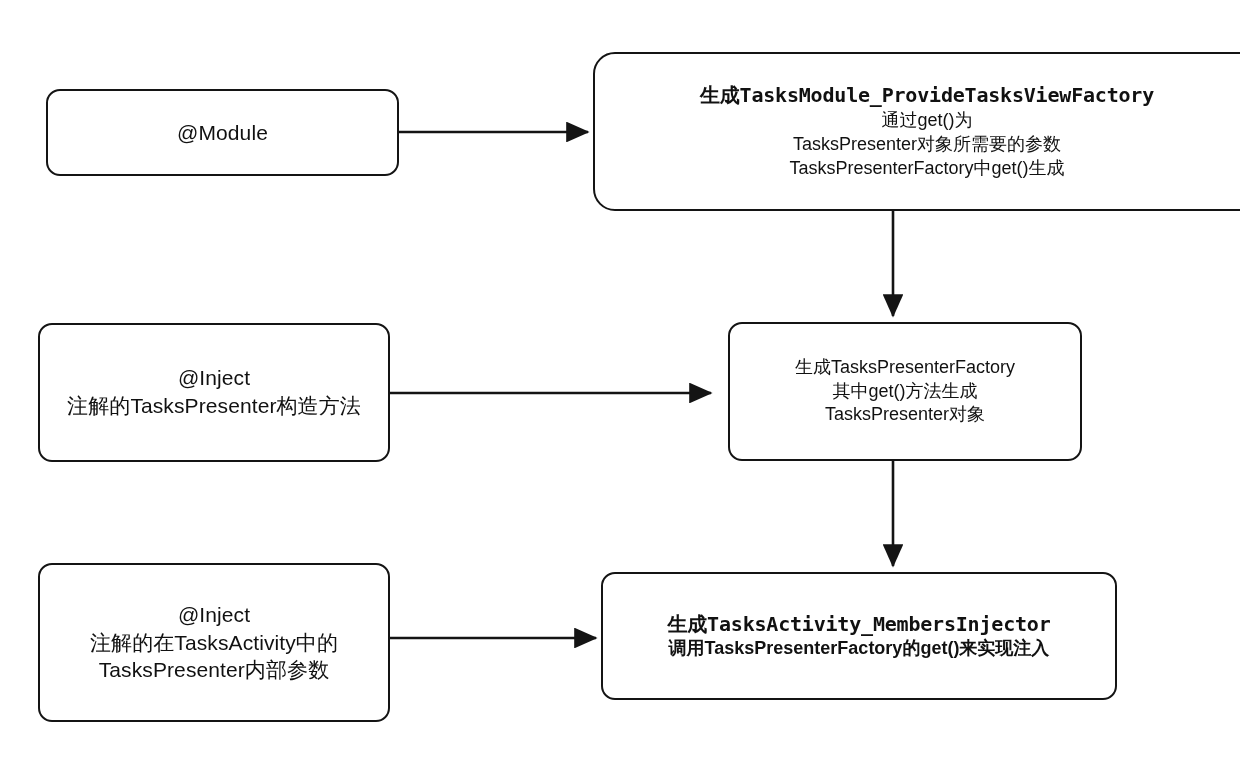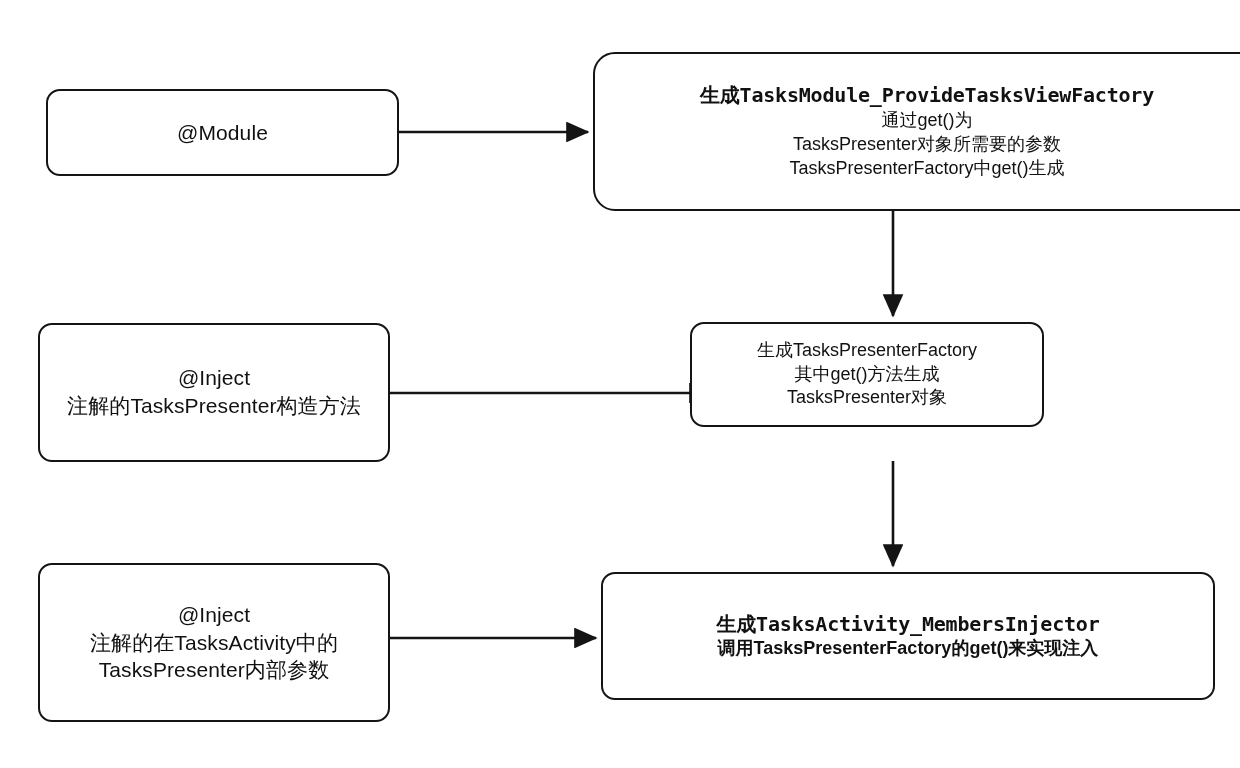--- a/index.html
+++ b/index.html
@@ -72,22 +72,22 @@
   .gen .line.semi {
     font-weight: 400;
   }
 
   
   #node-module        { left: 37px;  top: 89px;  width: 353px; height: 87px; margin-left: 9px; }
   #node-inject-ctor   { left: 38px;  top: 323px; width: 352px; height: 139px; padding: 0 14px; }
   #node-inject-field  { left: 38px;  top: 563px; width: 352px; height: 159px; }
 
   #node-provide-view  { left: 593px; top: 52px;  width: 668px; height: 159px; border-radius: 22px; }
-  #node-factory       { left: 690px; top: 322px; width: 354px; height: 105px; }
-  #node-members-inj   { left: 601px; top: 572px; width: 614px; height: 128px; }
+  #node-factory       { left: 728px; top: 322px; width: 354px; height: 139px; }
+  #node-members-inj   { left: 601px; top: 572px; width: 516px; height: 128px; }
 
   svg#edges {
     position: absolute;
     left: 0; top: 0;
     width: 1240px;
     height: 768px;
     z-index: 1;
     overflow: visible;
   }
 </style>

